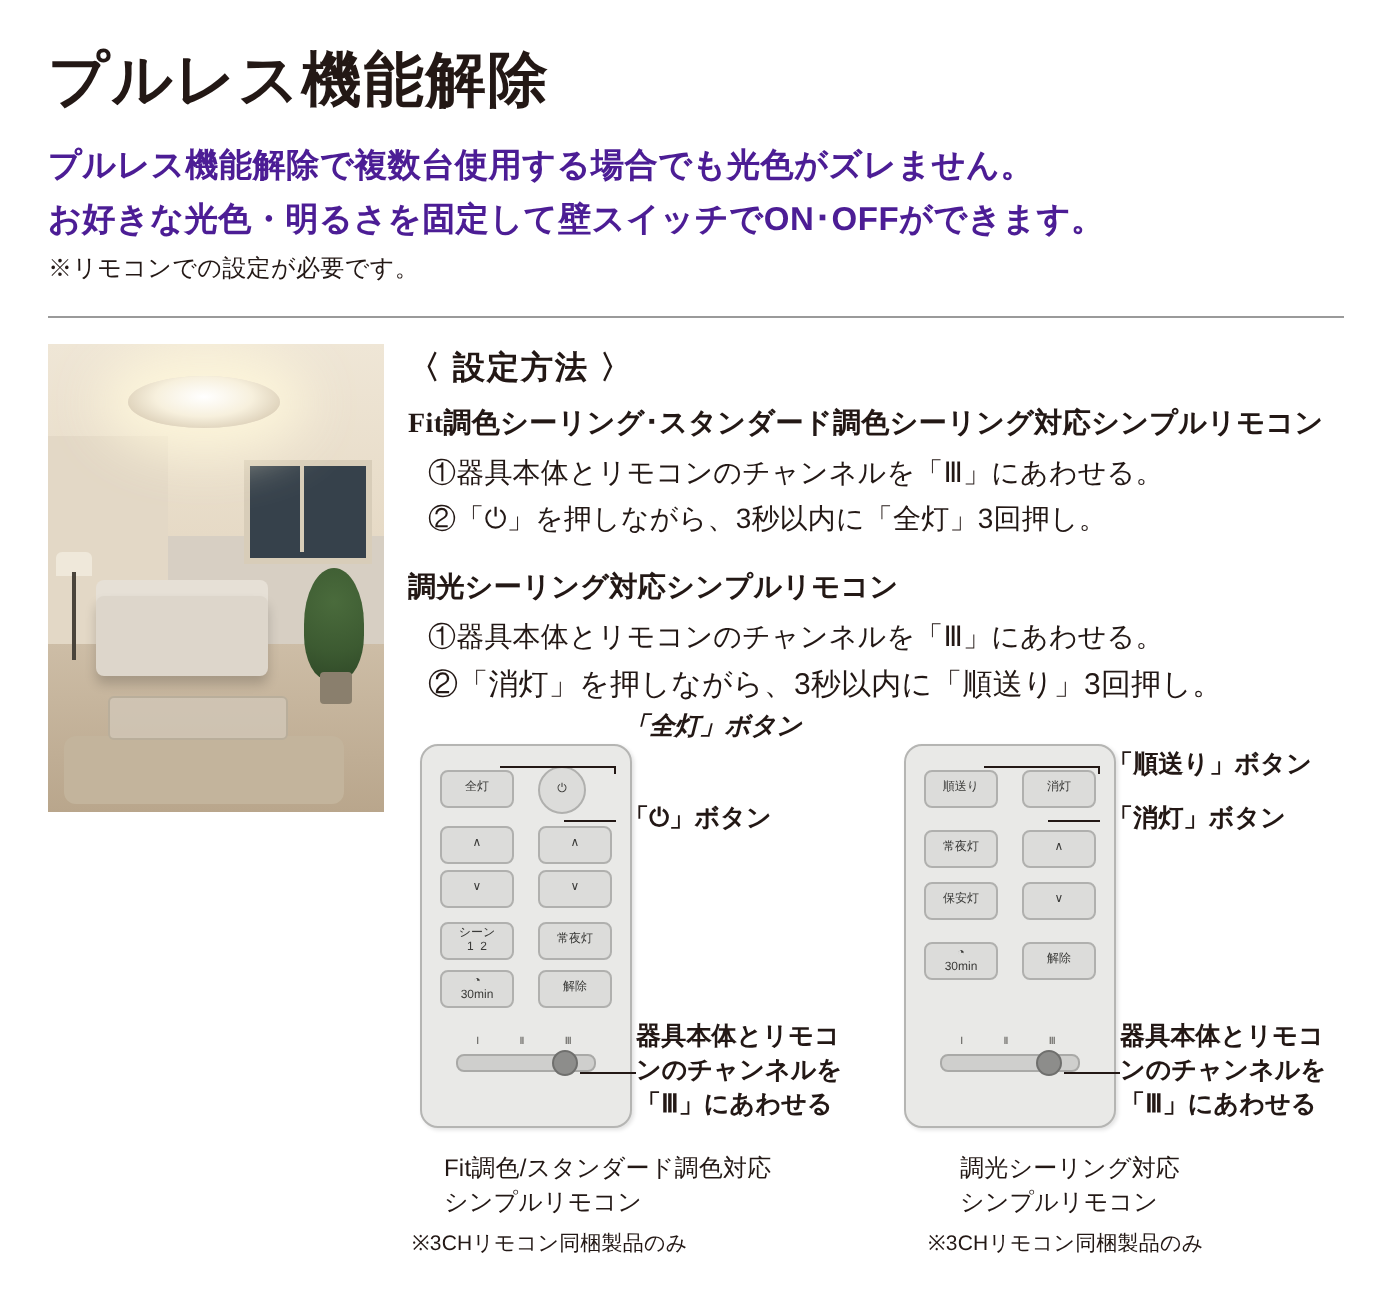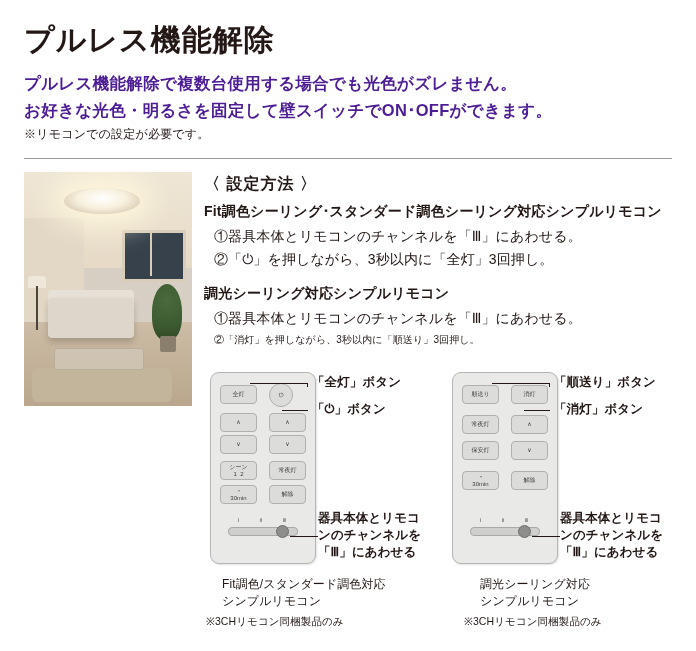--- a/index.html
+++ b/index.html
@@ -143,20 +143,21 @@
     font-weight: bold;
     letter-spacing: 1px;
   }
   .sec1-head {
     position: absolute;
     left: 204px;
     top: 203px;
     font-size: 14px;
     font-weight: bold;
     letter-spacing: 0.2px;
+    font-family: Liberation Serif, serif;
   }
   .sec1-l1 {
     position: absolute;
     left: 214px;
     top: 228px;
     font-size: 14px;
     letter-spacing: 0.1px;
   }
   .sec1-l2 {
     position: absolute;
@@ -178,21 +179,21 @@
     position: absolute;
     left: 214px;
     top: 310px;
     font-size: 14px;
     letter-spacing: 0.1px;
   }
   .sec2-l2 {
     position: absolute;
     left: 214px;
     top: 333px;
-    font-size: 10px;
+    font-size: 15px;
     letter-spacing: 0.1px;
   }
 
   
   .remote {
     position: absolute;
     background: #e9e9e7;
     border: 1px solid #b5b5b3;
     border-radius: 9px;
     box-shadow: 1px 1px 2px rgba(0,0,0,0.12);
@@ -338,21 +339,21 @@
       <span>Ⅱ</span>
       <span>Ⅲ</span>
     </div>
     <div class="slider-track" style="top:154px;">
       <div class="slider-knob" style="left:47px; top:-3px;"></div>
     </div>
   </div>
 
   <div class="lead-line" style="left:250px; top:383px; width:58px; height:1px;"></div>
   <div class="lead-line" style="left:307px; top:383px; width:1px; height:4px;"></div>
-  <div class="callout" style="left:312px; top:374px;">「全灯」ボタン</div>
+  <div class="callout" style="left:312px; top:355px;font-style:italic;">「全灯」ボタン</div>
 
   <div class="lead-line" style="left:282px; top:410px; width:26px; height:1px;"></div>
   <div class="callout" style="left:312px; top:401px;text-align:center;">「⏻」ボタン</div>
 
   <div class="lead-line" style="left:290px; top:536px; width:28px; height:1px;"></div>
   <div class="callout" style="left:318px; top:510px; width:122px; white-space:pre-line;">器具本体とリモコ
 ンのチャンネルを
 「Ⅲ」にあわせる</div>
 
   <div class="caption" style="left:206px; top:576px; width:190px;">

